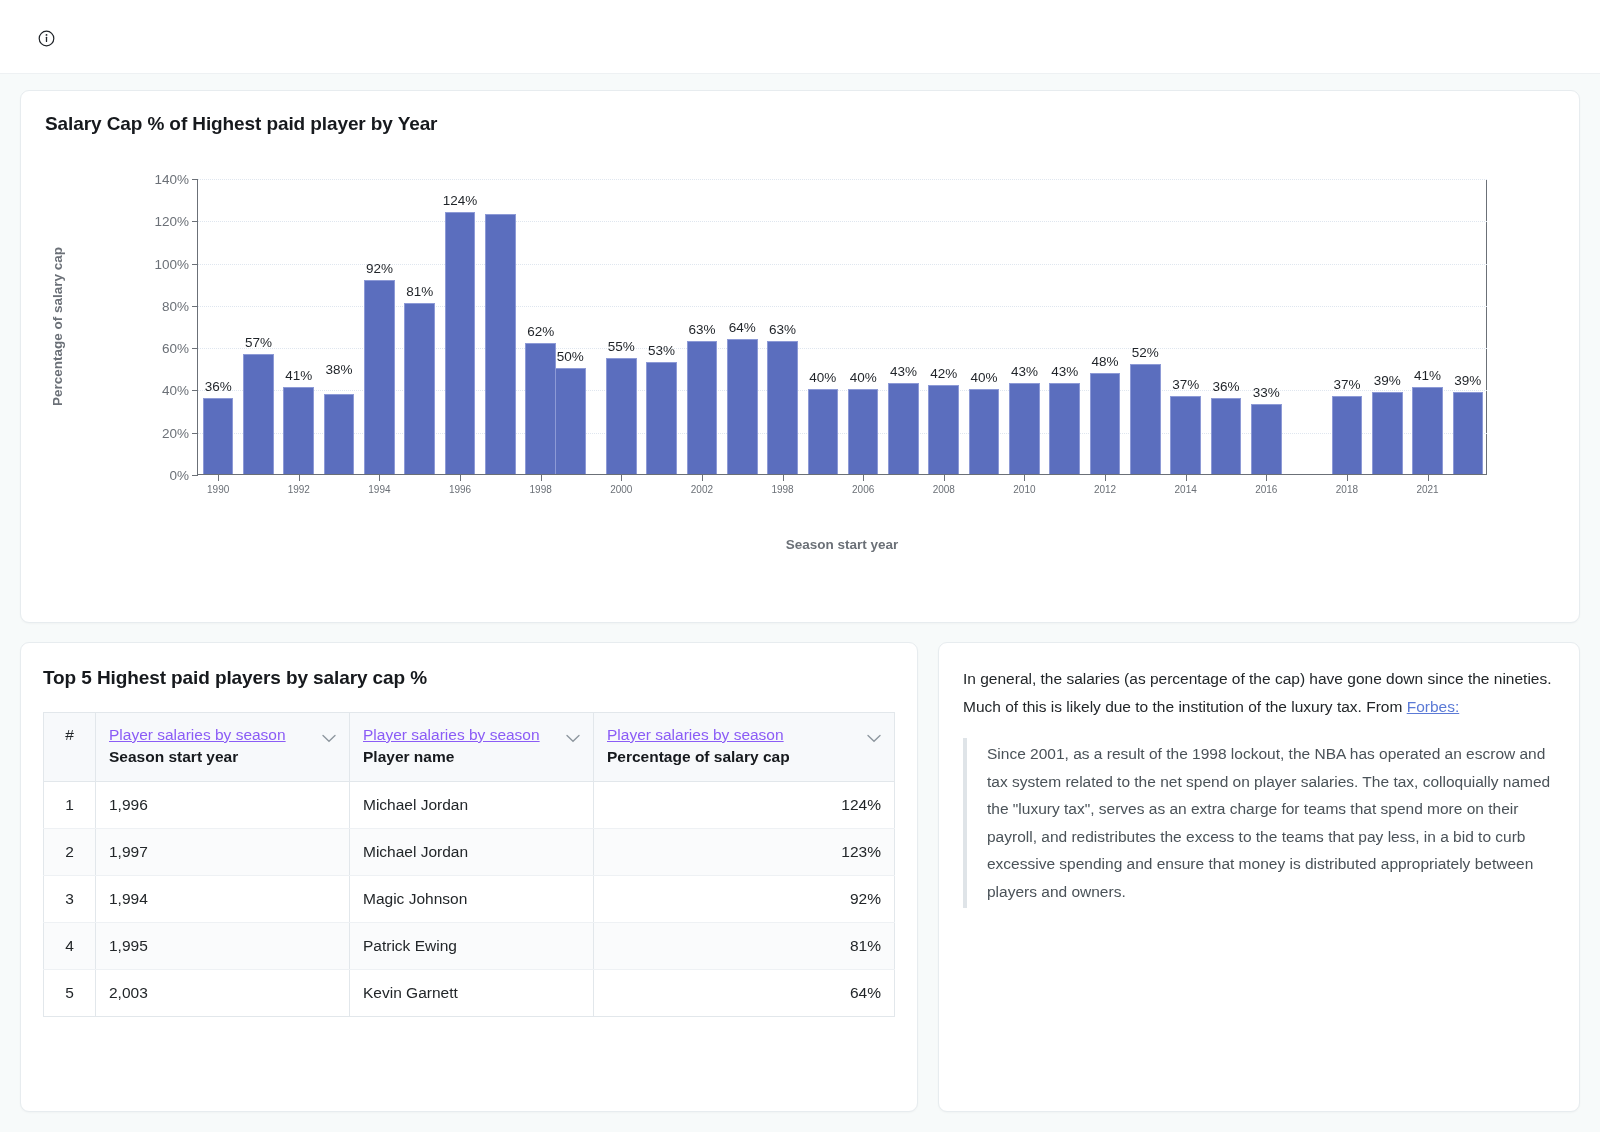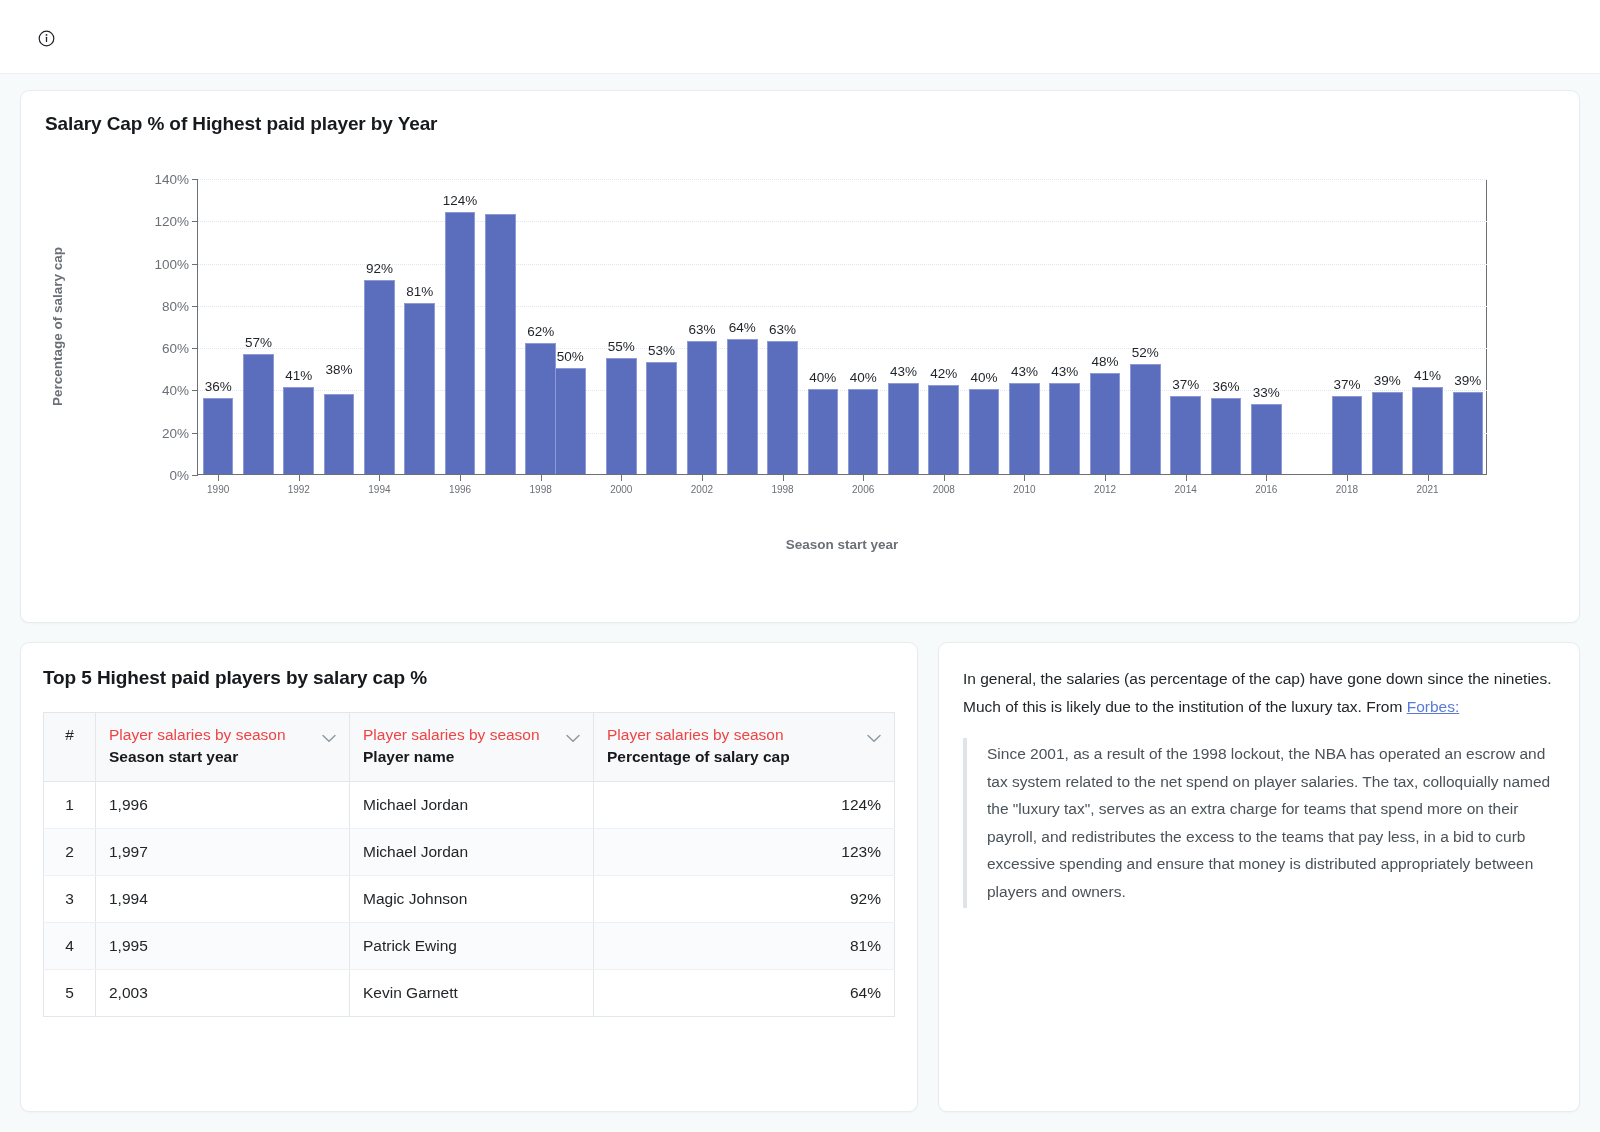--- a/index.html
+++ b/index.html
@@ -175,21 +175,21 @@
     line-height:1.42;
     color:#222629;
   }
   #top5-table thead th:last-child { border-right:none; }
   .th-rank { width:52px; text-align:center !important; padding-left:0 !important; padding-right:0 !important; }
   .col-year  { width:254px; }
   .col-name  { width:244px; }
   .col-pct   { width:auto; }
   .th-inner { display:flex; justify-content:space-between; gap:8px; }
   .th-text { flex:1; }
-  .th-prefix { color:#ef4444; }
+  .th-prefix { color:#8b5cf6;text-decoration:underline; }
   .th-field { color:#16191d; font-weight:700; }
   .chev { flex:0 0 auto; margin-top:3px; }
 
   #top5-table tbody td {
     border-right:1px solid #e2e7eb;
     border-bottom:1px solid #eef1f4;
     padding:13px 13px;
     font-size:15.5px;
     color:#222629;
     height:47px;

